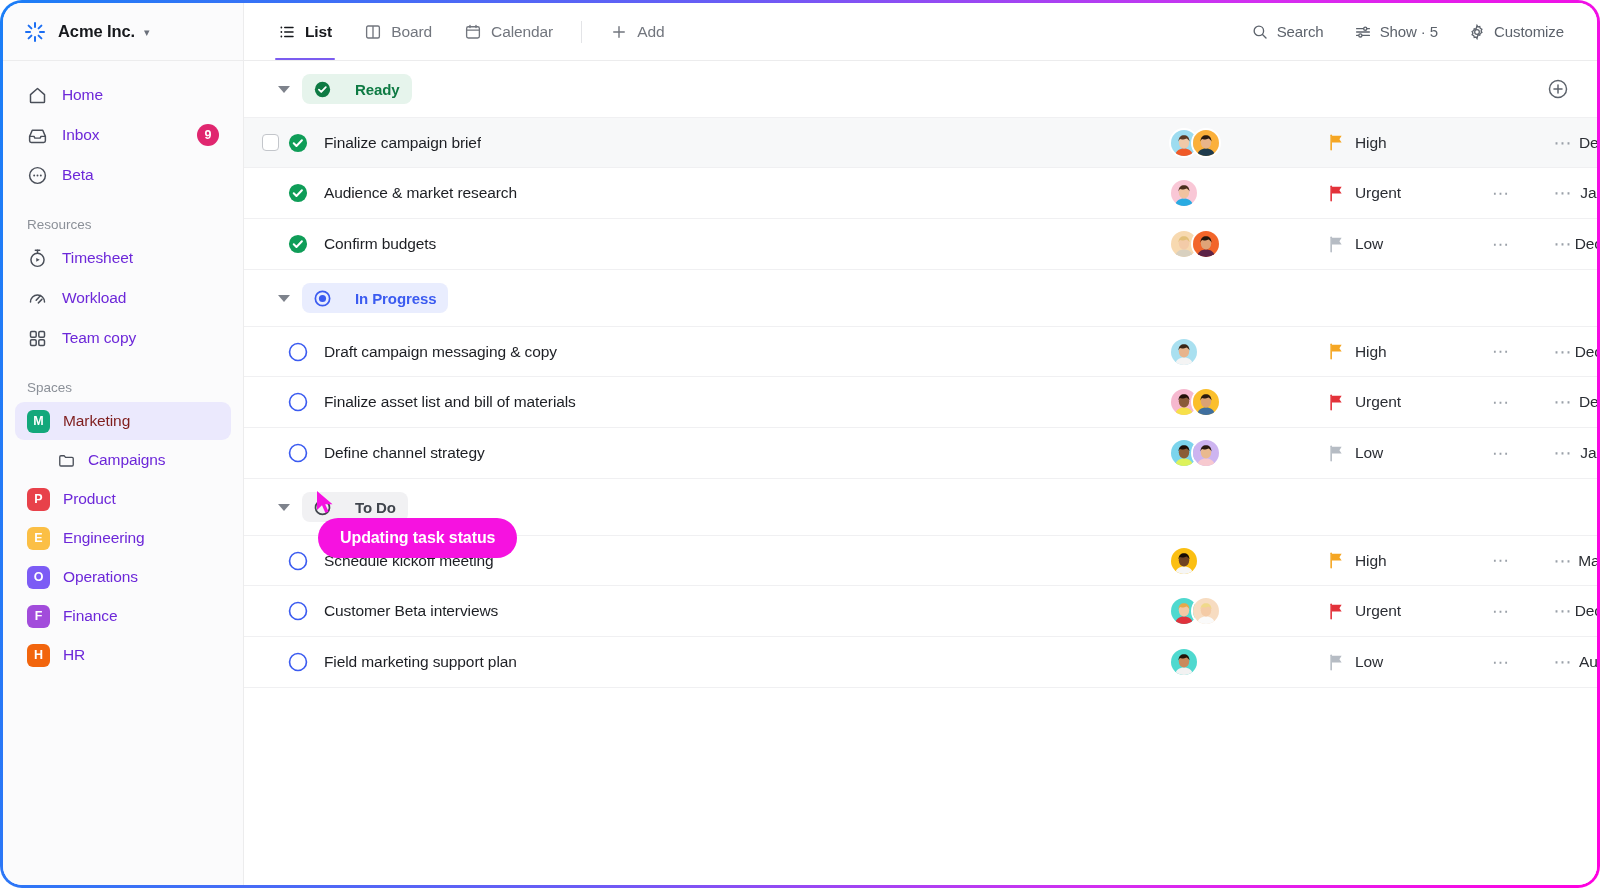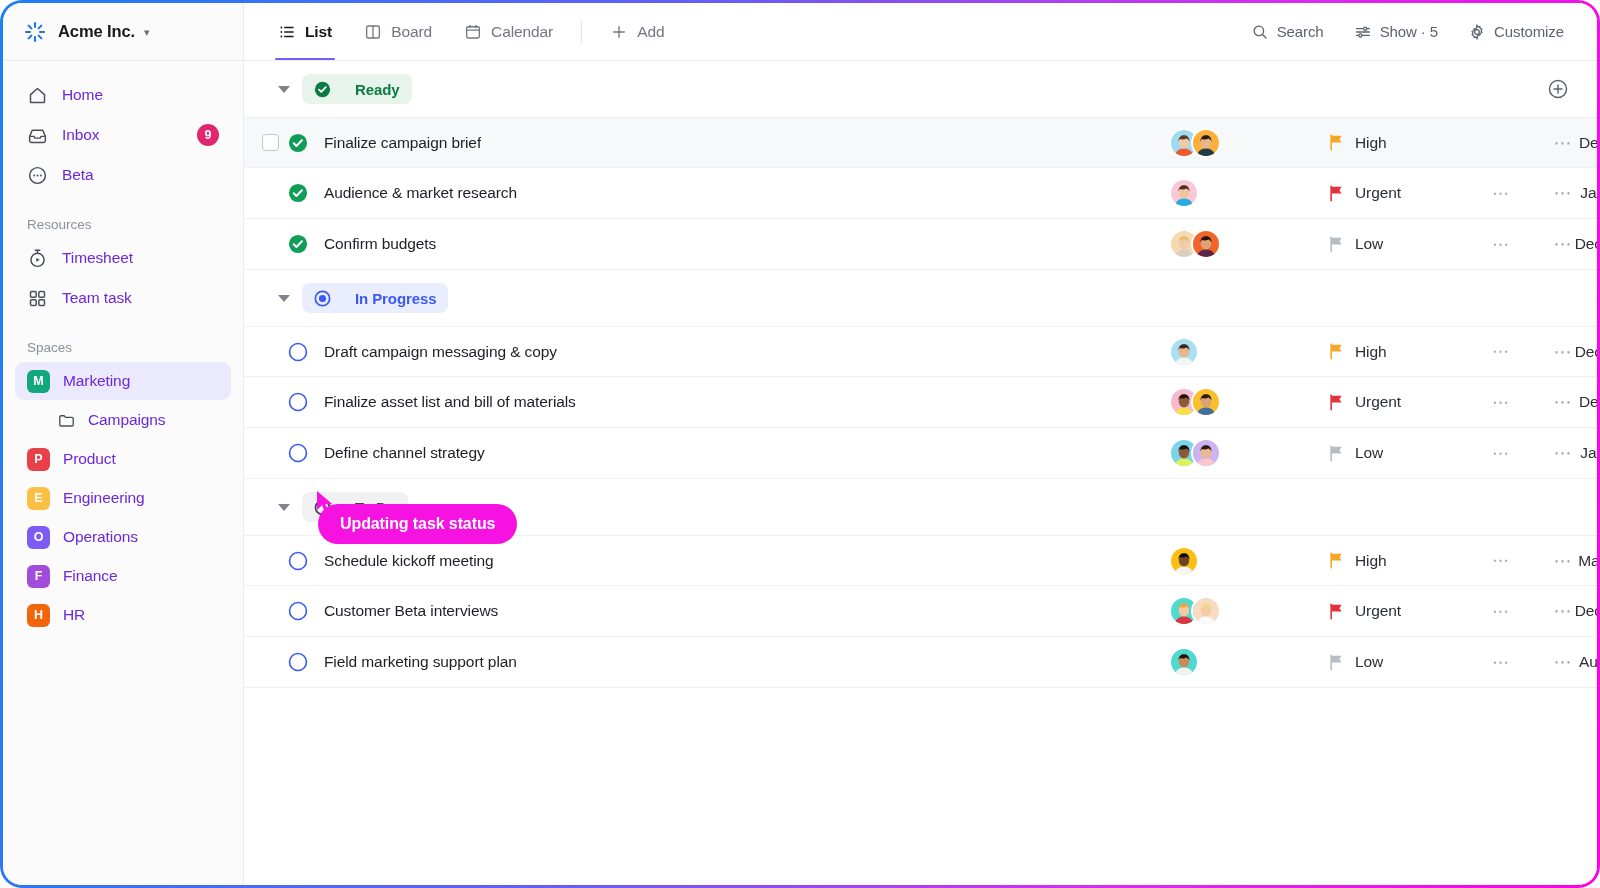--- a/index.html
+++ b/index.html
@@ -64,21 +64,21 @@
     font-size: 13.5px; color: #8b9098;
     padding: 22px 24px 6px 24px; letter-spacing: 0px;
   }
 
   .space-item {
     display: flex; align-items: center;
     height: 38px; padding: 0 12px; margin: 1px 0;
     border-radius: 9px; gap: 13px; cursor: pointer;
   }
   .space-item.active { background: #ebe9fd; }
-  .space-item.active .nav-label { color: #6d28d9; font-weight: 500; }
+  .space-item.active .nav-label { color: #7f1d1d; font-weight: 500; }
   .space-sq {
     width: 23px; height: 23px; flex: 0 0 23px;
     border-radius: 6px; color: #fff;
     font-size: 12.5px; font-weight: 700;
     display: flex; align-items: center; justify-content: center;
   }
   .folder-item {
     display: flex; align-items: center;
     height: 38px; padding: 0 12px 0 42px; gap: 12px;
     border-radius: 9px; cursor: pointer;
@@ -184,21 +184,21 @@
     font-size: 15.5px; color: #2b2e34; letter-spacing: -0.1px;
   }
   .row-menu {
     position: absolute; right: 24px;
     color: #9aa0a8; font-size: 18px; letter-spacing: 1.5px; cursor: pointer;
   }
 
   
   #cursor { position: absolute; left: 315px; top: 490px; width: 22px; height: 26px; pointer-events: none; }
   #tooltip {
-    position: absolute; left: 318px; top: 504px;
+    position: absolute; left: 318px; top: 518px;
     background: #f612e0; color: #fff;
     font-size: 16px; font-weight: 600; letter-spacing: -0.1px;
     padding: 11px 22px; border-radius: 22px;
     white-space: nowrap; pointer-events: none;
   }
 </style>
 </head>
 <body>
 
 <div id="app">
@@ -251,27 +251,35 @@
       <div class="nav-item">
         <svg class="nav-icon" viewBox="0 0 24 24" fill="none" stroke="currentColor" stroke-width="1.7" stroke-linecap="round">
           <circle cx="12" cy="13.5" r="7.5"></circle>
               <path d="M9.5 2.5h5"></path>
               <path d="M12 6v-3.5"></path>
               <path d="M10.6 11.4l4 2.1-4 2.1z" fill="currentColor" stroke="none"></path>
             </svg>
         <span class="nav-label">Timesheet</span>
       </div>
       <div class="nav-item">
+        <svg class="nav-icon" viewBox="0 0 24 24" fill="none" stroke="currentColor" stroke-width="1.7" stroke-linecap="round">
+          <path d="M4 16a8 8 0 1 1 16 0"></path>
+              <path d="M15.5 8.5 10.5 14"></path>
+              <path d="M13 17l4-4"></path>
+            </svg>
+        <span class="nav-label">Workload</span>
+      </div>
+      <div class="nav-item">
         <svg class="nav-icon" viewBox="0 0 24 24" fill="none" stroke="currentColor" stroke-width="1.7">
           <rect x="4" y="4" width="6.5" height="6.5" rx="1.4"></rect>
               <rect x="13.5" y="4" width="6.5" height="6.5" rx="1.4"></rect>
           <rect x="4" y="13.5" width="6.5" height="6.5" rx="1.4"></rect>
               <rect x="13.5" y="13.5" width="6.5" height="6.5" rx="1.4"></rect>
             </svg>
-        <span class="nav-label">Team task</span>
+        <span class="nav-label">Team copy</span>
       </div>
     </div>
 
     <div class="section-title">Spaces</div>
     <div class="nav" style="padding-top:0" id="spaces-list">
           <div class="space-item active">
             <span class="space-sq" style="background:#13a87b">M</span>
             <span class="nav-label">Marketing</span>
           </div>
           <div class="folder-item">

